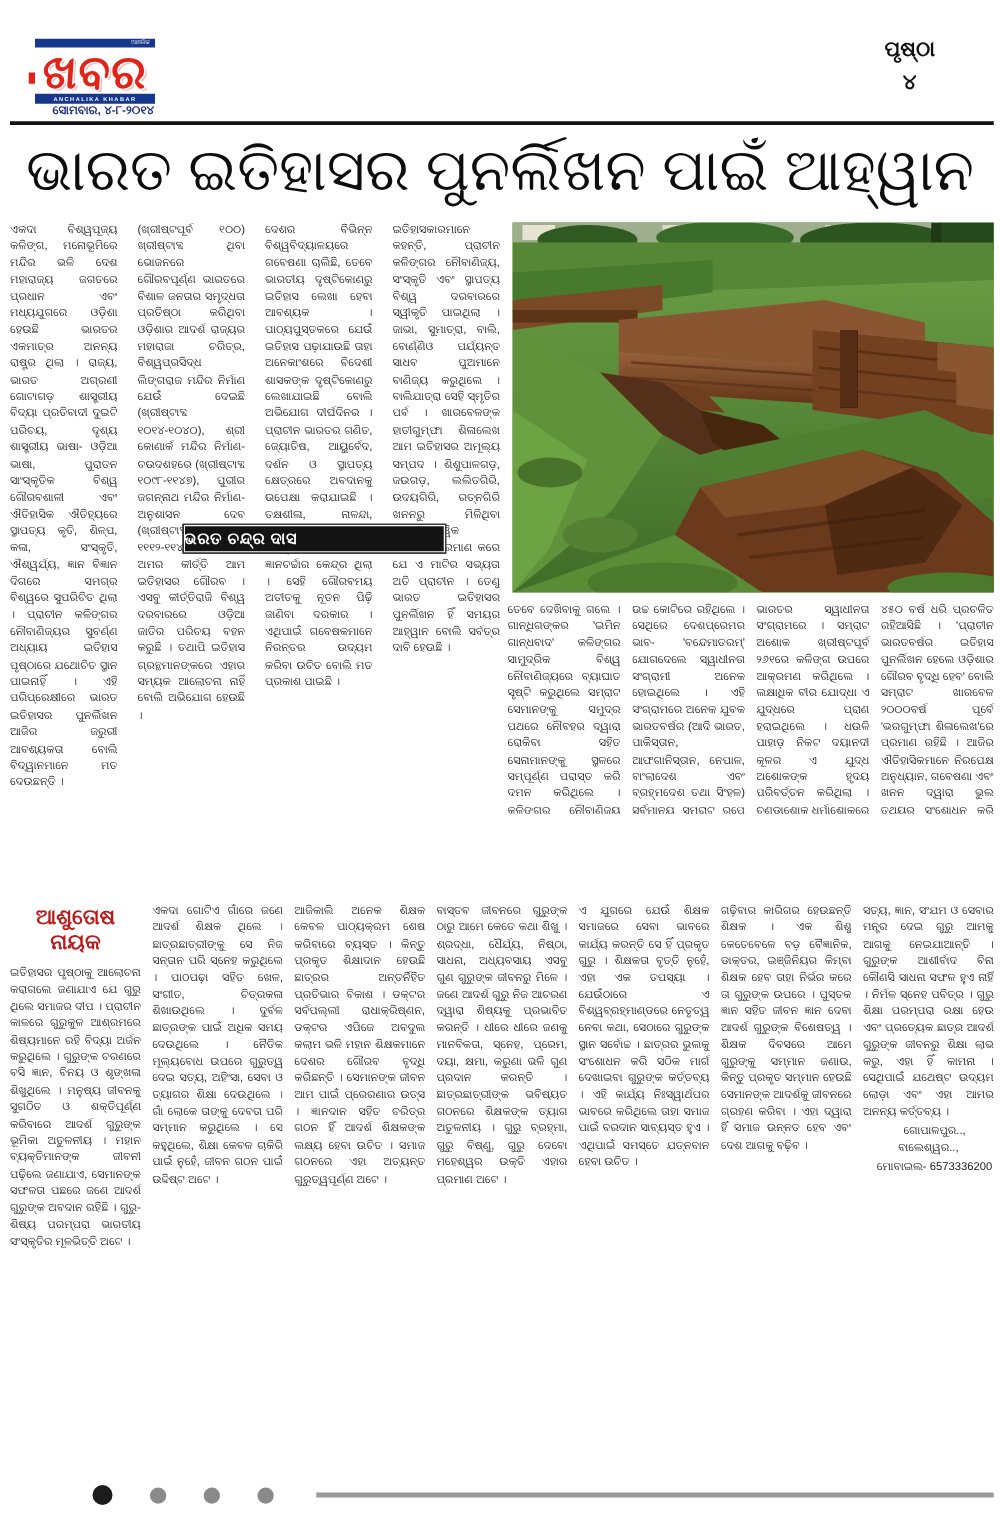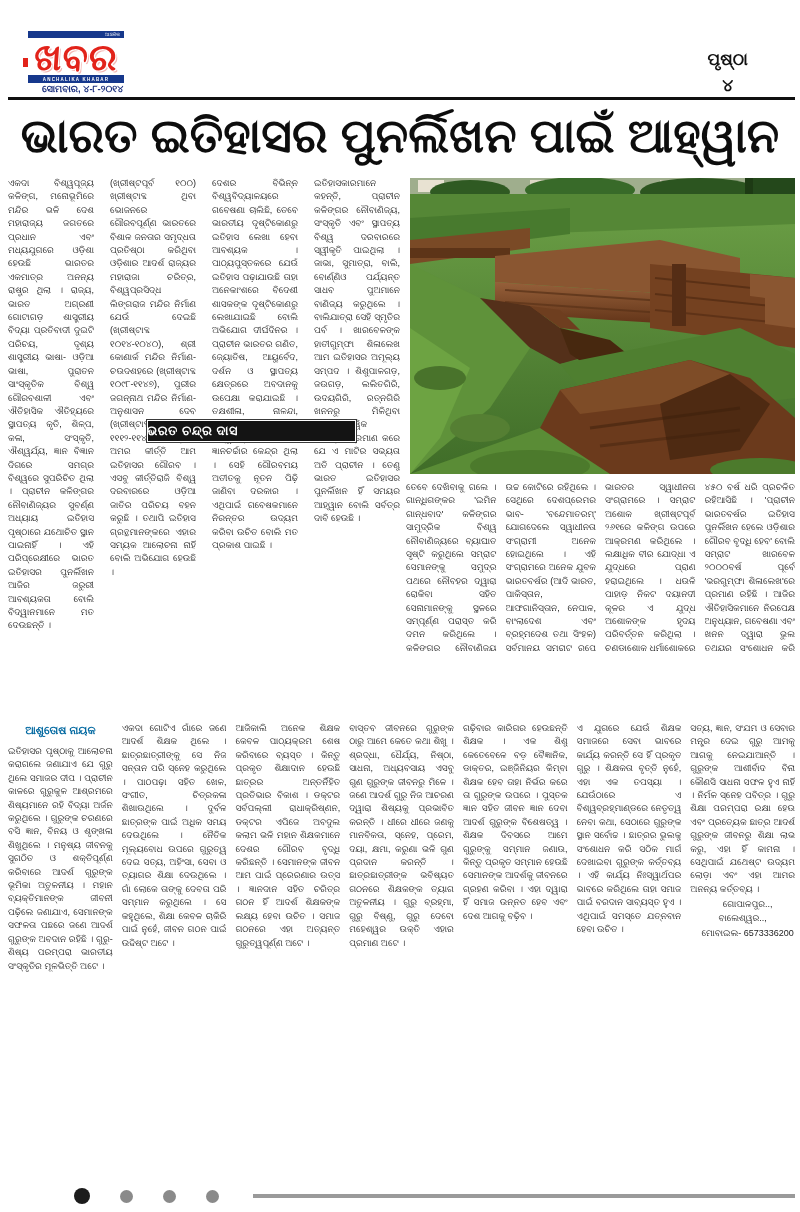--- a/index.html
+++ b/index.html
@@ -11,46 +11,46 @@
   .logo { position:absolute; left:28px; top:31px; width:96px; }
   .logo-bar-top { height:7px; background:#16388c; display:flex; align-items:center; justify-content:flex-end; padding-right:4px; }
   .logo-bar-top span { color:#fff; font-size:5px; line-height:5px; }
   .logo-main { font-size:37px; line-height:40px; font-weight:bold; color:#e2231a; letter-spacing:1px; transform:skewX(-4deg); text-align:center;
     text-shadow:-1px -1px 0 #fff, 1px -1px 0 #fff, -1px 1px 0 #fff, 1px 1px 0 #fff, 2px 2px 0 #f3b8b5; }
   .logo-bar-bottom { height:8px; background:#16388c; display:flex; align-items:center; justify-content:center; margin-top:-3px; }
   .logo-bar-bottom span { color:#fff; font-size:4.5px; letter-spacing:1.2px; font-weight:bold; }
   .logo-notch { position:absolute; left:-5px; bottom:16px; width:5px; height:9px; background:#e2231a; }
   .date-line { position:absolute; left:30px; top:83px; font-size:9.5px; font-weight:bold; color:#1b2f7d;padding-left:12px; }
   .section-title { position:absolute; left:0; right:0; top:41px; text-align:center; font-size:27px; font-weight:bold; color:#111; }
-  .page-info { position:absolute; right:52px; top:27px; text-align:center; font-size:17px; font-weight:bold; color:#111; line-height:26px;margin-top:20px; }
+  .page-info { position:absolute; right:52px; top:27px; text-align:center; font-size:17px; font-weight:bold; color:#111; line-height:26px; }
   .rule1 { position:absolute; left:8px; right:5px; top:97px; height:3px; background:#101010; }
 
   
-  .headline1 { position:absolute; left:0; right:0; top:100px; text-align:center; font-size:47px; line-height:72px; font-weight:bold; color:#0d0d0d; letter-spacing:0; }
+  .headline1 { position:absolute; left:0; right:0; top:100px; text-align:center; font-size:47px; line-height:72px; font-weight:normal; color:#0d0d0d; letter-spacing:0; }
   .headline2 { position:absolute; left:0; right:0; top:650px; text-align:center; font-size:39px; line-height:60px; font-weight:bold; color:#0d0d0d; }
 
   
   .bodytext { font-size:9px; line-height:13.4px; text-align:justify; color:#1c1c1c; word-break:break-word; }
   .a1-left { position:absolute; left:8px; top:177px; width:392px; height:476px; display:flex; gap:16px; overflow:hidden; }
   .a1-left .col { flex:1; height:476px; overflow:hidden; }
   .a1-right { position:absolute; left:406px; top:481px; width:389px; height:170px; display:flex; gap:9px; overflow:hidden; }
   .a1-right .col { flex:1; height:170px; overflow:hidden; }
 
   .author-box { position:absolute; left:146px; top:419px; width:211px; height:24px; background:#141414; border:1px solid #3a3a3a;
     display:flex; align-items:center; justify-content:flex-start; box-shadow:0 0 0 1px #fff inset; }
   .author-box span { color:#ffffff; font-size:13px; font-weight:bold; letter-spacing:0.5px; }
 
   
   .photo { position:absolute; left:410px; top:178px; width:385px; height:296px; overflow:hidden; background:#5a8f3c; }
   .photo svg { display:block; width:100%; height:100%; }
 
   
   .a2 { position:absolute; left:8px; top:722px; width:787px; height:443px; display:flex; gap:9px; overflow:hidden; }
   .a2 .col { flex:1; height:443px; overflow:hidden; }
-  .a2 .byline { text-align:center; font-size:11px; font-weight:bold; color:#0369a1; margin:2px 0 8px 0; }
+  .a2 .byline { text-align:center; font-size:17px; font-weight:bold; color:#b91c1c; margin:2px 0 8px 0; }
   .signoff { text-align:center; font-size:9px; line-height:13.4px; color:#1c1c1c; margin-top:2px; text-indent:10px; }
 
   
   .dots { position:absolute; left:74px; top:1188px; display:flex; align-items:center; gap:30px; }
   .dot { border-radius:50%; }
   .dot.active { width:16px; height:16px; background:#1c1c1c; }
   .dot.idle { width:13px; height:13px; background:#8a8a8a; }
   .footer-line { position:absolute; left:253px; top:1194px; width:542px; height:4px; background:#9a9a9a; }
 </style>
 </head>
@@ -168,22 +168,22 @@
 
 
   <div class="a2">
     <div class="col">
       <div class="byline">ଆଶୁତୋଷ ନାୟକ</div>
       <div class="bodytext">ଇତିହାସର ପୃଷ୍ଠାକୁ ଆଲୋଚନା କରାଗଲେ ଜଣାଯାଏ ଯେ ଗୁରୁ ଥିଲେ ସମାଜର ଦୀପ । ପ୍ରାଚୀନ କାଳରେ ଗୁରୁକୁଳ ଆଶ୍ରମରେ ଶିଷ୍ୟମାନେ ରହି ବିଦ୍ୟା ଅର୍ଜନ କରୁଥିଲେ । ଗୁରୁଙ୍କ ଚରଣରେ ବସି ଜ୍ଞାନ, ବିନୟ ଓ ଶୃଙ୍ଖଳା ଶିଖୁଥିଲେ । ମନୁଷ୍ୟ ଜୀବନକୁ ସୁଗଠିତ ଓ ଶକ୍ତିପୂର୍ଣ୍ଣ କରିବାରେ ଆଦର୍ଶ ଗୁରୁଙ୍କ ଭୂମିକା ଅତୁଳନୀୟ । ମହାନ ବ୍ୟକ୍ତିମାନଙ୍କ ଜୀବନୀ ପଢ଼ିଲେ ଜଣାଯାଏ, ସେମାନଙ୍କ ସଫଳତା ପଛରେ ଜଣେ ଆଦର୍ଶ ଗୁରୁଙ୍କ ଅବଦାନ ରହିଛି । ଗୁରୁ-ଶିଷ୍ୟ ପରମ୍ପରା ଭାରତୀୟ ସଂସ୍କୃତିର ମୂଳଭିତ୍ତି ଅଟେ ।</div>
     </div>
     <div class="col bodytext">ଏକଦା ଗୋଟିଏ ଗାଁରେ ଜଣେ ଆଦର୍ଶ ଶିକ୍ଷକ ଥିଲେ । ଛାତ୍ରଛାତ୍ରୀଙ୍କୁ ସେ ନିଜ ସନ୍ତାନ ପରି ସ୍ନେହ କରୁଥିଲେ । ପାଠପଢ଼ା ସହିତ ଖେଳ, ସଂଗୀତ, ଚିତ୍ରକଳା ଶିଖାଉଥିଲେ । ଦୁର୍ବଳ ଛାତ୍ରଙ୍କ ପାଇଁ ଅଧିକ ସମୟ ଦେଉଥିଲେ । ନୈତିକ ମୂଲ୍ୟବୋଧ ଉପରେ ଗୁରୁତ୍ୱ ଦେଇ ସତ୍ୟ, ଅହିଂସା, ସେବା ଓ ତ୍ୟାଗର ଶିକ୍ଷା ଦେଉଥିଲେ । ଗାଁ ଲୋକେ ତାଙ୍କୁ ଦେବତା ପରି ସମ୍ମାନ କରୁଥିଲେ । ସେ କହୁଥିଲେ, ଶିକ୍ଷା କେବଳ ଚାକିରି ପାଇଁ ନୁହେଁ, ଜୀବନ ଗଠନ ପାଇଁ ଉଦ୍ଦିଷ୍ଟ ଅଟେ ।</div>
     <div class="col bodytext">ଆଜିକାଲି ଅନେକ ଶିକ୍ଷକ କେବଳ ପାଠ୍ୟକ୍ରମ ଶେଷ କରିବାରେ ବ୍ୟସ୍ତ । କିନ୍ତୁ ପ୍ରକୃତ ଶିକ୍ଷାଦାନ ହେଉଛି ଛାତ୍ରର ଅନ୍ତର୍ନିହିତ ପ୍ରତିଭାର ବିକାଶ । ଡକ୍ଟର ସର୍ବପଲ୍ଲୀ ରାଧାକ୍ରିଷ୍ଣନ, ଡକ୍ଟର ଏପିଜେ ଅବଦୁଲ କଲାମ ଭଳି ମହାନ ଶିକ୍ଷକମାନେ ଦେଶର ଗୌରବ ବୃଦ୍ଧି କରିଛନ୍ତି । ସେମାନଙ୍କ ଜୀବନ ଆମ ପାଇଁ ପ୍ରେରଣାର ଉତ୍ସ । ଜ୍ଞାନଦାନ ସହିତ ଚରିତ୍ର ଗଠନ ହିଁ ଆଦର୍ଶ ଶିକ୍ଷକଙ୍କ ଲକ୍ଷ୍ୟ ହେବା ଉଚିତ । ସମାଜ ଗଠନରେ ଏହା ଅତ୍ୟନ୍ତ ଗୁରୁତ୍ୱପୂର୍ଣ୍ଣ ଅଟେ ।</div>
     <div class="col bodytext">ବାସ୍ତବ ଜୀବନରେ ଗୁରୁଙ୍କ ଠାରୁ ଆମେ କେତେ କଥା ଶିଖୁ । ଶ୍ରଦ୍ଧା, ଧୈର୍ଯ୍ୟ, ନିଷ୍ଠା, ସାଧନା, ଅଧ୍ୟବସାୟ ଏସବୁ ଗୁଣ ଗୁରୁଙ୍କ ଜୀବନରୁ ମିଳେ । ଜଣେ ଆଦର୍ଶ ଗୁରୁ ନିଜ ଆଚରଣ ଦ୍ୱାରା ଶିଷ୍ୟକୁ ପ୍ରଭାବିତ କରନ୍ତି । ଧୀରେ ଧୀରେ ଜଣକୁ ମାନବିକତା, ସ୍ନେହ, ପ୍ରେମ, ଦୟା, କ୍ଷମା, କରୁଣା ଭଳି ଗୁଣ ପ୍ରଦାନ କରନ୍ତି । ଛାତ୍ରଛାତ୍ରୀଙ୍କ ଭବିଷ୍ୟତ ଗଠନରେ ଶିକ୍ଷକଙ୍କ ତ୍ୟାଗ ଅତୁଳନୀୟ । ଗୁରୁ ବ୍ରହ୍ମା, ଗୁରୁ ବିଷ୍ଣୁ, ଗୁରୁ ଦେବୋ ମହେଶ୍ୱର ଉକ୍ତି ଏହାର ପ୍ରମାଣ ଅଟେ ।</div>
+    <div class="col bodytext">ଏ ଯୁଗରେ ଯେଉଁ ଶିକ୍ଷକ ସମାଜରେ ସେବା ଭାବରେ କାର୍ଯ୍ୟ କରନ୍ତି ସେ ହିଁ ପ୍ରକୃତ ଗୁରୁ । ଶିକ୍ଷକତା ବୃତ୍ତି ନୁହେଁ, ଏହା ଏକ ତପସ୍ୟା । ଯେଉଁଠାରେ ଏ ବିଶ୍ୱବ୍ରହ୍ମାଣ୍ଡରେ ନେତୃତ୍ୱ ନେବା କଥା, ସେଠାରେ ଗୁରୁଙ୍କ ସ୍ଥାନ ସର୍ବୋଚ୍ଚ । ଛାତ୍ରର ଭୁଲକୁ ସଂଶୋଧନ କରି ସଠିକ ମାର୍ଗ ଦେଖାଇବା ଗୁରୁଙ୍କ କର୍ତ୍ତବ୍ୟ । ଏହି କାର୍ଯ୍ୟ ନିଃସ୍ୱାର୍ଥପର ଭାବରେ କରିଥିଲେ ତାହା ସମାଜ ପାଇଁ ବରଦାନ ସାବ୍ୟସ୍ତ ହୁଏ । ଏଥିପାଇଁ ସମସ୍ତେ ଯତ୍ନବାନ ହେବା ଉଚିତ ।</div>
     <div class="col bodytext">ଗଢ଼ିବାର କାରିଗର ହେଉଛନ୍ତି ଶିକ୍ଷକ । ଏକ ଶିଶୁ କେତେବେଳେ ବଡ଼ ବୈଜ୍ଞାନିକ, ଡାକ୍ତର, ଇଞ୍ଜିନିୟର କିମ୍ବା ଶିକ୍ଷକ ହେବ ତାହା ନିର୍ଭର କରେ ତା ଗୁରୁଙ୍କ ଉପରେ । ପୁସ୍ତକ ଜ୍ଞାନ ସହିତ ଜୀବନ ଜ୍ଞାନ ଦେବା ଆଦର୍ଶ ଗୁରୁଙ୍କ ବିଶେଷତ୍ୱ । ଶିକ୍ଷକ ଦିବସରେ ଆମେ ଗୁରୁଙ୍କୁ ସମ୍ମାନ ଜଣାଉ, କିନ୍ତୁ ପ୍ରକୃତ ସମ୍ମାନ ହେଉଛି ସେମାନଙ୍କ ଆଦର୍ଶକୁ ଜୀବନରେ ଗ୍ରହଣ କରିବା । ଏହା ଦ୍ୱାରା ହିଁ ସମାଜ ଉନ୍ନତ ହେବ ଏବଂ ଦେଶ ଆଗକୁ ବଢ଼ିବ ।</div>
-    <div class="col bodytext">ଏ ଯୁଗରେ ଯେଉଁ ଶିକ୍ଷକ ସମାଜରେ ସେବା ଭାବରେ କାର୍ଯ୍ୟ କରନ୍ତି ସେ ହିଁ ପ୍ରକୃତ ଗୁରୁ । ଶିକ୍ଷକତା ବୃତ୍ତି ନୁହେଁ, ଏହା ଏକ ତପସ୍ୟା । ଯେଉଁଠାରେ ଏ ବିଶ୍ୱବ୍ରହ୍ମାଣ୍ଡରେ ନେତୃତ୍ୱ ନେବା କଥା, ସେଠାରେ ଗୁରୁଙ୍କ ସ୍ଥାନ ସର୍ବୋଚ୍ଚ । ଛାତ୍ରର ଭୁଲକୁ ସଂଶୋଧନ କରି ସଠିକ ମାର୍ଗ ଦେଖାଇବା ଗୁରୁଙ୍କ କର୍ତ୍ତବ୍ୟ । ଏହି କାର୍ଯ୍ୟ ନିଃସ୍ୱାର୍ଥପର ଭାବରେ କରିଥିଲେ ତାହା ସମାଜ ପାଇଁ ବରଦାନ ସାବ୍ୟସ୍ତ ହୁଏ । ଏଥିପାଇଁ ସମସ୍ତେ ଯତ୍ନବାନ ହେବା ଉଚିତ ।</div>
     <div class="col">
       <div class="bodytext">ସତ୍ୟ, ଜ୍ଞାନ, ସଂଯମ ଓ ସେବାର ମନ୍ତ୍ର ଦେଇ ଗୁରୁ ଆମକୁ ଆଗକୁ ନେଇଯାଆନ୍ତି । ଗୁରୁଙ୍କ ଆଶୀର୍ବାଦ ବିନା କୌଣସି ସାଧନା ସଫଳ ହୁଏ ନାହିଁ । ନିର୍ମଳ ସ୍ନେହ ପବିତ୍ର । ଗୁରୁ ଶିକ୍ଷା ପରମ୍ପରା ରକ୍ଷା ହେଉ ଏବଂ ପ୍ରତ୍ୟେକ ଛାତ୍ର ଆଦର୍ଶ ଗୁରୁଙ୍କ ଜୀବନରୁ ଶିକ୍ଷା ଲାଭ କରୁ, ଏହା ହିଁ କାମନା । ସେଥିପାଇଁ ଯଥେଷ୍ଟ ଉଦ୍ୟମ ଲୋଡ଼ା ଏବଂ ଏହା ଆମର ଅନନ୍ୟ କର୍ତ୍ତବ୍ୟ ।</div>
       <div class="signoff">ଗୋପାଳପୁର.., ବାଲେଶ୍ୱର..,</div>
       <div class="signoff">ମୋବାଇଲ- 6573336200</div>
     </div>
   </div>
 
   <div class="dots">
     <div class="dot active"></div>
     <div class="dot idle"></div>

